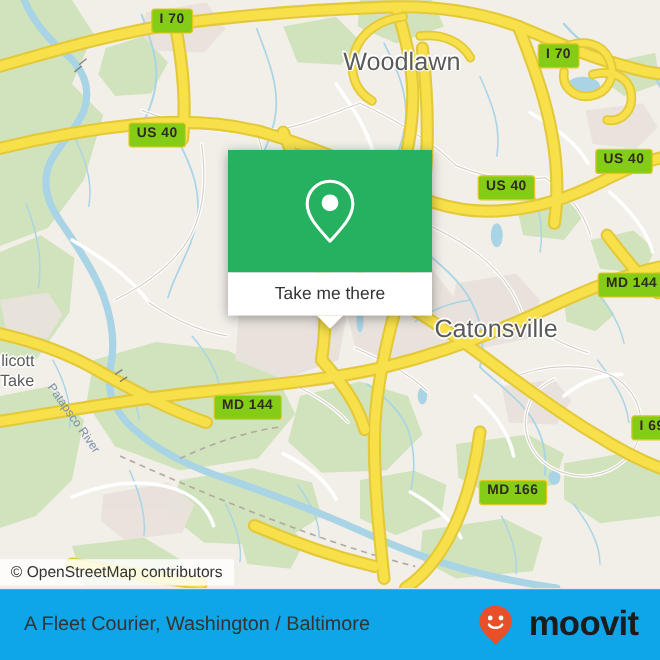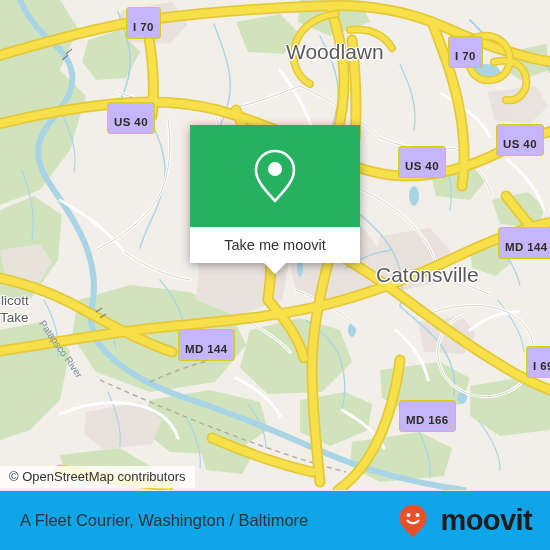--- a/index.html
+++ b/index.html
@@ -28,29 +28,29 @@
     width: 550px;
     height: 490px;
     overflow: hidden;
     background: #f2efe9;
   }
   #map svg { display: block; }
 
   
   .shield {
     position: absolute;
-    background: #c4b5fd;
+    background: #84cc16;
     border: 1.5px solid #e0c81e;
     border-radius: 3px;
     color: #2e2b20;
     font-family: "Liberation Sans", sans-serif;
     font-weight: bold;
     font-size: 11.5px;
     line-height: 1;
-    padding: 14px 6px 4px 6px;
+    padding: 3px 6px 4px 6px;
     letter-spacing: 0.4px;
     white-space: nowrap;
     box-sizing: border-box;
   }
 
   
   .place-label {
     position: absolute;
     color: #5a5a5a;
     font-family: "Liberation Sans", sans-serif;
@@ -365,21 +365,21 @@
         </g>
 
         <g stroke="#6e6a66" stroke-width="1.2" fill="none" opacity="0.8">
           <path d="M66,54 l6,-5 M62,60 l6,-5"></path>
           <path d="M96,312 l6,-4 M100,318 l6,-4"></path>
         </g>
       </g>
     </svg>
 
     <div class="place-label" style="left:286px; top:40px;">Woodlawn</div>
-    <div class="place-label" style="left:376px; top:263px;">Catonsville</div>
+    <div class="place-label" style="left:362px; top:263px;">Catonsville</div>
     <div class="place-label small" style="left:-2px; top:293px;">llicott</div>
     <div class="place-label small" style="left:0px; top:310px;">Take</div>
 
     <div class="river-label" style="left:46px; top:318px;">Patapsco River</div>
 
     <div class="shield" style="left:126px; top:7px;">I 70</div>
     <div class="shield" style="left:448px; top:36px;">I 70</div>
     <div class="shield" style="left:107px; top:102px;">US 40</div>
     <div class="shield" style="left:496px; top:124px;">US 40</div>
     <div class="shield" style="left:398px; top:146px;">US 40</div>
@@ -389,21 +389,21 @@
     <div class="shield" style="left:399px; top:400px;">MD 166</div>
 
     <div id="popup">
       <div id="popup-image">
         <svg width="46" height="56" viewBox="0 0 46 56" xmlns="http://www.w3.org/2000/svg">
           <path d="M23,3 C12.5,3 4,11.5 4,22 C4,33 14,43 23,53 C32,43 42,33 42,22 C42,11.5 33.5,3 23,3 Z" fill="none" stroke="#ffffff" stroke-width="2.6" stroke-linejoin="round"></path>
           <circle cx="23" cy="21" r="7" fill="#ffffff"></circle>
         </svg>
       </div>
       <div id="popup-action">
-        <span>Take me moovit</span>
+        <span>Take me there</span>
       </div>
       <div id="popup-tail"></div>
     </div>
 
     <div id="attribution">© OpenStreetMap contributors</div>
   </div>
 
   <div id="footer">
     <div id="footer-title">A Fleet Courier, Washington / Baltimore</div>
     <div id="brand">

